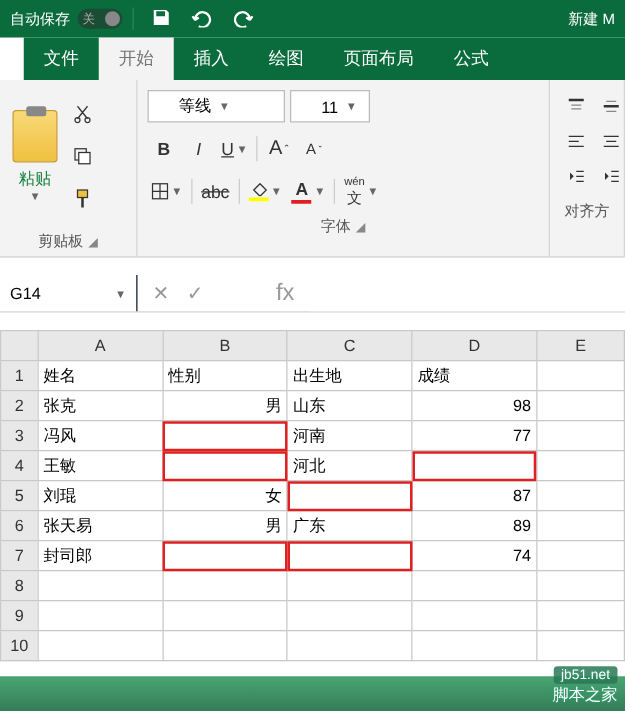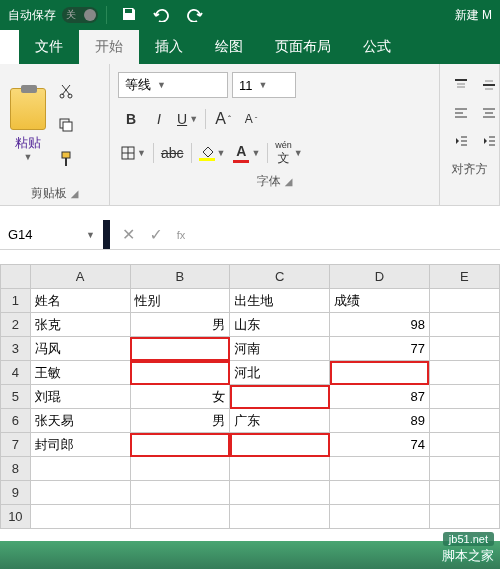--- a/index.html
+++ b/index.html
@@ -19,44 +19,44 @@
 
 .ribbon { height: 142px; background: #f3f3f3; border-bottom: 1px solid #d4d4d4; display: flex; }
 .group { border-right: 1px solid #d4d4d4; padding: 4px 6px 0 6px; display: flex; flex-direction: column; }
 .group-body { flex: 1; display: flex; gap: 4px; }
 .group-label { text-align: center; font-size: 12px; color: #555; padding: 3px 0; display: flex; justify-content: center; align-items: center; gap: 4px; }
 .launcher { font-size: 10px; color: #888; }
 
 .clip-left { display: flex; flex-direction: column; justify-content: center; align-items: center; padding: 8px 4px; }
 .paste-icon { width: 36px; height: 42px; background: linear-gradient(#f9d978,#f0c040); border: 1px solid #c69b2e; border-radius: 3px; position: relative; margin-bottom: 4px; }
 .paste-icon::before { content: ""; position: absolute; top: -4px; left: 10px; width: 16px; height: 8px; background: #888; border-radius: 2px; }
-.paste-label { font-size: 13px; color: #4c1d95; }
+.paste-label { font-size: 13px; color: #15803d; }
 .clip-right { display: flex; flex-direction: column; justify-content: space-around; padding: 6px 2px; }
 .mini-icon { width: 20px; height: 20px; display: flex; align-items: center; justify-content: center; font-size: 14px; }
 
 .font-group { flex: 1; }
 .font-row1 { display: flex; gap: 4px; align-items: center; padding: 4px 2px; }
-.font-select { height: 26px; border: 1px solid #bbb; background: #fff; font-size: 13px; padding: 0 6px; display: flex; align-items: center; gap: 6px; text-align: right; }
+.font-select { height: 26px; border: 1px solid #bbb; background: #fff; font-size: 13px; padding: 0 24px; display: flex; align-items: center; gap: 6px; text-align: right; }
 .font-name { width: 110px; }
 .font-size { width: 64px; }
 .dd { font-size: 9px; color: #666; }
 .font-row2, .font-row3 { display: flex; gap: 2px; align-items: center; padding: 4px 2px; }
 .rbtn { min-width: 26px; height: 26px; display: flex; align-items: center; justify-content: center; font-size: 14px; color: #333; cursor: pointer; gap: 2px; padding: 0 3px; }
 .sep { width: 1px; height: 20px; background: #ccc; margin: 0 2px; }
 .color-bar { width: 16px; height: 3px; margin-top: 1px; }
 .color-underline { display: flex; flex-direction: column; align-items: center; }
 
 .align-group { width: 60px; }
 .align-body { display: flex; flex-direction: column; gap: 2px; padding: 4px 2px; }
 .align-row { display: flex; gap: 2px; }
 
 .namebox-row { height: 30px; border-bottom: 1px solid #d4d4d4; display: flex; align-items: center; background: #fff; margin-top: 14px; }
-.namebox { width: 110px; height: 100%; border-right: 7px solid #0f172a; display: flex; align-items: center; padding: 0 8px; font-size: 13px; justify-content: space-between; }
+.namebox { width: 110px; height: 100%; border-right: 1px solid #0f172a; display: flex; align-items: center; padding: 0 8px; font-size: 13px; justify-content: space-between; }
 .fx-btns { display: flex; align-items: center; gap: 14px; padding: 0 12px; color: #999; }
-.fx-label { font-size: 11px; }
+.fx-label { font-size: 19px; margin-left: 44px; }
 .formula-input { flex: 1; height: 100%; border: none; padding: 0 8px; font-size: 13px; outline: none; }
 
 .grid-wrap { position: relative; margin-top: 14px; }
 table.grid { border-collapse: collapse; width: 100%; table-layout: fixed; }
 .grid th, .grid td { border: 1px solid #c8c8c8; height: 24px; font-size: 13px; background: #fff; }
 .grid th { background: #e8e8e8; font-weight: normal; color: #333; text-align: center; }
 .grid .rowhdr { width: 28px; background: #e8e8e8; text-align: center; }
 .grid td { padding: 0 4px; text-align: left; }
 .grid td.num { text-align: right; }
 .corner { background: #e8e8e8; }

